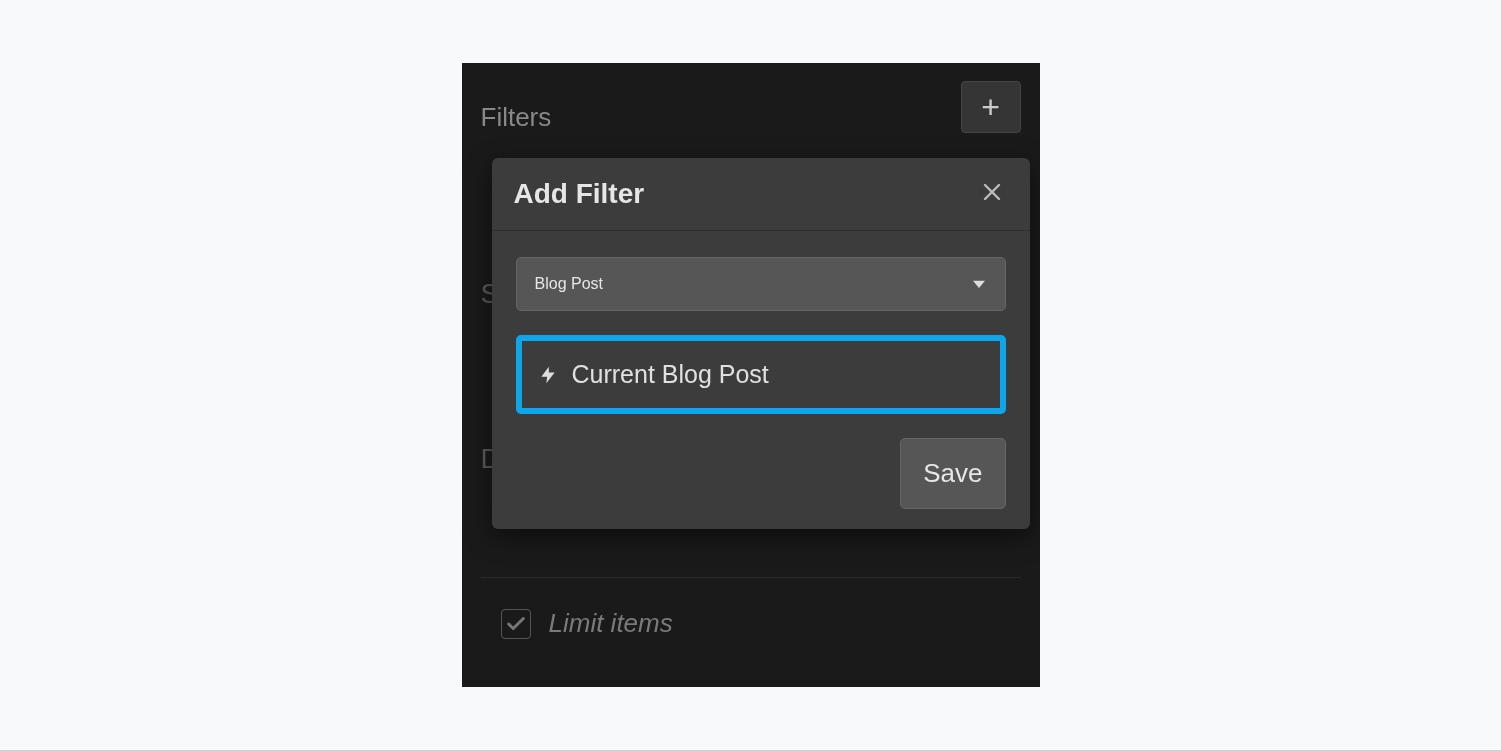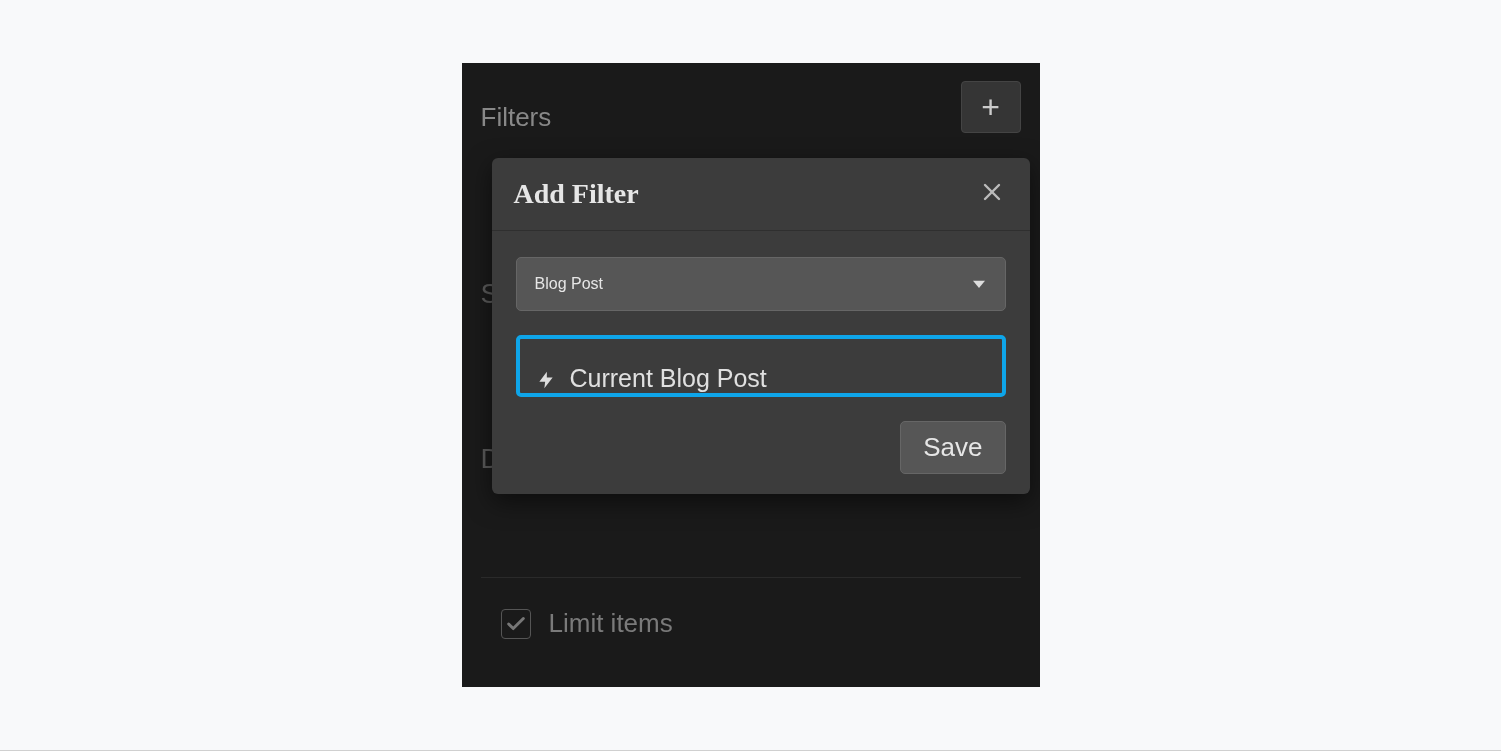--- a/index.html
+++ b/index.html
@@ -60,20 +60,21 @@
     }
     .bg-s { top: 215px; font-size: 28px; }
     .bg-d { top: 380px; font-size: 28px; }
     .limit-row {
       position: absolute;
       left: 39px;
       top: 545px;
       display: flex;
       align-items: center;
       gap: 18px;
+      font-style: italic;
     }
     .checkbox {
       width: 30px;
       height: 30px;
       border: 1px solid #555;
       border-radius: 4px;
       display: flex;
       align-items: center;
       justify-content: center;
       cursor: pointer;
@@ -106,21 +107,20 @@
       display: flex;
       align-items: center;
       justify-content: space-between;
       padding: 18px 22px;
       border-bottom: 1px solid #2f2f2f;
     }
     .modal-title {
       color: #e6e6e6;
       font-size: 28px;
       font-weight: 600;
-      font-family: Liberation Serif, serif;
     }
     .close-btn {
       color: #bbb;
       cursor: pointer;
       padding: 4px;
     }
     .modal-body {
       padding: 26px 24px 20px 24px;
     }
     .dropdown {
@@ -138,26 +138,26 @@
     }
     .dropdown-text {
       color: #e6e6e6;
       font-size: 16px;
     }
     .caret {
       color: #ddd;
     }
     .value-field {
       width: 100%;
-      height: 62px;
+      height: 79px;
       background: #3c3c3c;
-      border: 4px solid #0ea5e9;
+      border: 6px solid #0ea5e9;
       border-radius: 5px;
       display: flex;
-      align-items: flex-end;
+      align-items: center;
       padding: 0 16px;
       gap: 14px;
       margin-bottom: 24px;
       cursor: pointer;
     }
     .bolt-icon {
       color: #ddd;
     }
     .value-text {
       color: #e0e0e0;
@@ -166,21 +166,21 @@
     .modal-footer {
       display: flex;
       justify-content: flex-end;
     }
     .save-btn {
       background: #565656;
       border: 1px solid #666;
       border-radius: 5px;
       color: #e6e6e6;
       font-size: 26px;
-      padding: 10px 22px;
+      padding: 19px 22px;
       cursor: pointer;
     }
   </style>
 </head>
 <body>
 
 <div class="panel">
   <div class="panel-header">
     <div class="panel-title">Filters</div>
     <div class="add-btn">

